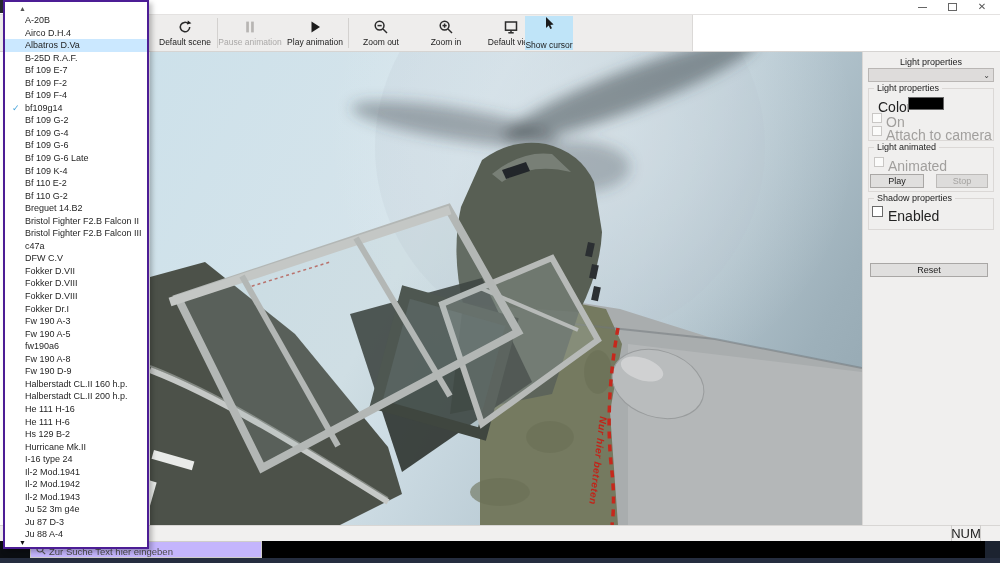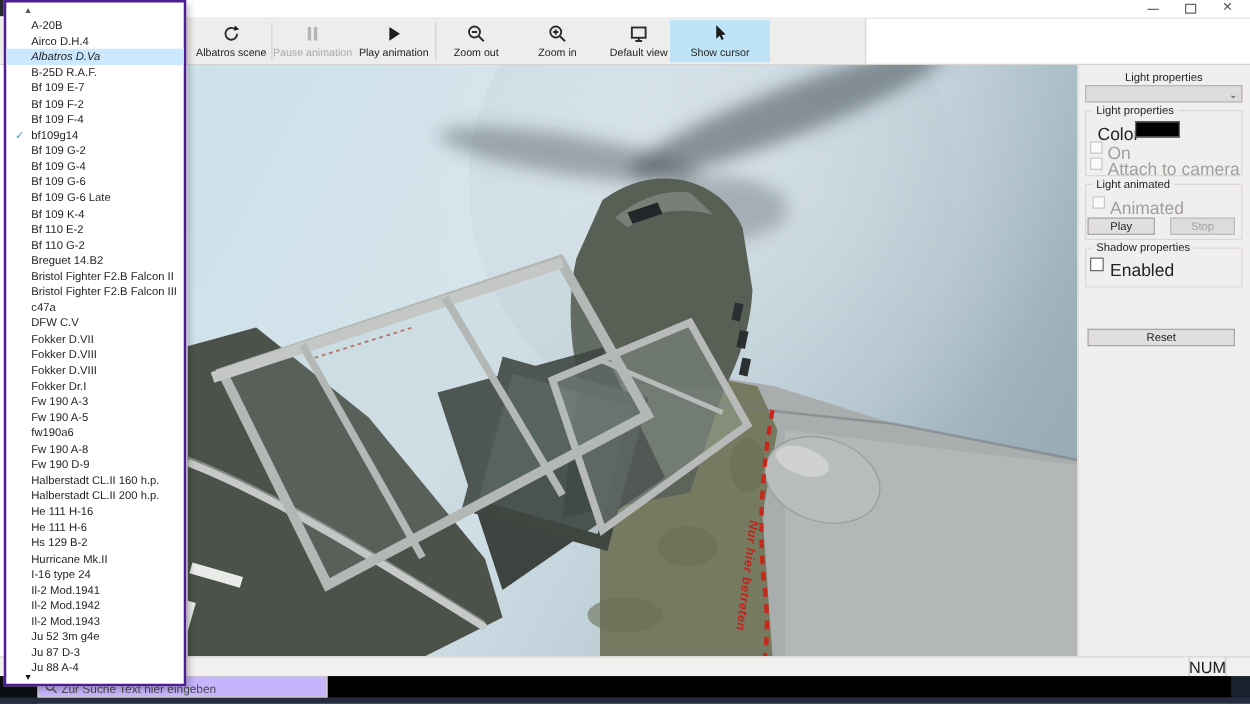--- a/index.html
+++ b/index.html
@@ -86,21 +86,21 @@
   #tbar-strip { left:0; top:558px; width:1000px; height:5px; background:#252d3f; }
 
   
   #dropdown { left:3px; top:0; width:146px; height:549px; background:#fff; border:2px solid #4c1d95;
     box-shadow:3px 3px 5px rgba(0,0,0,0.25); z-index:50; display:flex; flex-direction:column; }
   .dd-scroll { height:12px; font-size:7px; color:#555; padding-left:14px; display:flex; align-items:center; }
   .dd-scroll.down { height:9px; color:#111; }
   #dd-items { flex:1; overflow:hidden; }
   .dd-item { position:relative; height:12.55px; line-height:12.55px; font-size:9px; color:#1f1f1f;
     padding-left:20px; white-space:nowrap; }
-  .dd-item.selected { background:#cbe8ff;font-style:italic; }
+  .dd-item.selected { background:#cbe8ff; }
   .dd-check { position:absolute; left:7px; top:0; width:12px; color:#45a3da; font-size:9px; }
 </style>
 </head>
 <body>
 
 <div id="titlebar" class="abs">
   <div id="app-icon" class="abs"></div>
   <div id="btn-min" class="abs win-ctl">
       <i></i>
     </div>
@@ -113,21 +113,21 @@
 </div>
 
 <div id="toolbar" class="abs">
   <div id="toolbar-gray" class="abs"></div>
 
   <div class="abs tb-btn" style="left:153px;">
     <svg class="tb-icn" viewBox="0 0 16 16">
       <path class="st" d="M12.7 8 a4.7 4.7 0 1 1 -1.4 -3.3"></path>
       <polygon class="fl" points="10.8,1.4 14.4,4.3 10.2,5.6"></polygon>
     </svg>
-    <span class="lbl">Albatros scene</span>
+    <span class="lbl">Default scene</span>
   </div>
   <div class="abs tb-sep" style="left:217px;"></div>
 
   <div class="abs tb-btn disabled" style="left:218px;">
     <svg class="tb-icn" viewBox="0 0 16 16">
       <rect class="fl" x="4.2" y="2.6" width="2.7" height="10.8"></rect>
       <rect class="fl" x="9.1" y="2.6" width="2.7" height="10.8"></rect>
     </svg>
     <span class="lbl">Pause animation</span>
   </div>
@@ -161,21 +161,21 @@
 
   <div class="abs tb-btn" style="left:479px;">
     <svg class="tb-icn" viewBox="0 0 16 16">
       <rect class="st" x="2.5" y="3" width="11" height="8.2"></rect>
       <line class="st" x1="8" y1="11.2" x2="8" y2="13.4"></line>
       <line class="st" x1="5.3" y1="13.8" x2="10.7" y2="13.8"></line>
     </svg>
     <span class="lbl">Default view</span>
   </div>
 
-  <div class="abs tb-btn active" style="left:536px; width:80px;">
+  <div class="abs tb-btn active" style="left:525px; width:48px;justify-content:space-between;">
     <svg class="tb-icn" viewBox="0 0 16 16">
       <path class="fl" d="M5,1 L5,12 L7.7,9.6 L9.3,13 L11,12.2 L9.4,8.9 L12.6,8.5 Z"></path>
     </svg>
     <span class="lbl">Show cursor</span>
   </div>
 </div>
 
 <div id="viewport" class="abs">
   <svg viewBox="0 0 712 473" preserveAspectRatio="none">
     <defs>

